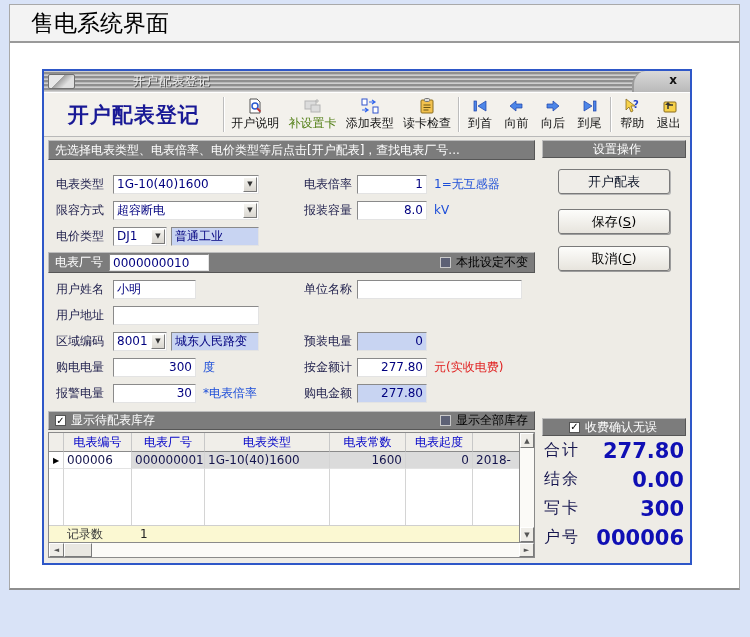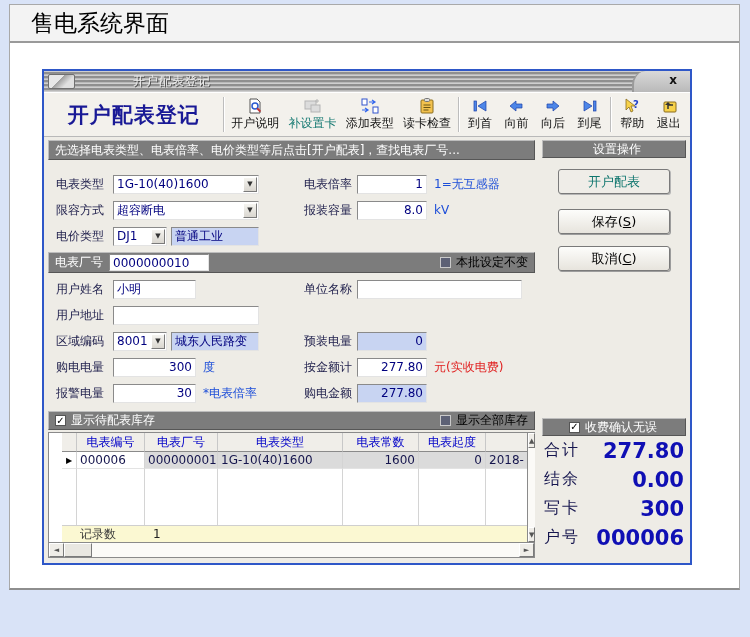--- a/index.html
+++ b/index.html
@@ -62,21 +62,21 @@
     font-size: 21px; font-weight: bold; color: #191996; letter-spacing: 1px;
   }
   .tb-sep { width: 0; border-left: 1px solid #bdbdbd; border-right: 1px solid #ffffff; margin: 3px 2px; }
   .tb-btn {
     display: flex; flex-direction: column; align-items: center; justify-content: center;
     gap: 1px; font-size: 12px; color: #111; padding: 1px 2px; cursor: default;
   }
   .tb-btn .tb-ico { width: 18px; height: 16px; display: block; }
   .tb-btn.w58 { width: 58px; }
   .tb-btn.w37 { width: 37px; }
-  .tb-btn.disabled { color: #0f766e; }
+  .tb-btn.disabled { color: #4d7c0f; }
   .tb-btn.disabled svg * { stroke: #b5b5b5 !important; fill: #dcdcdc !important; }
   
   .content { display: flex; padding: 3px 4px 4px 4px; gap: 7px; height: 425px; }
   .left-col { width: 487px; display: flex; flex-direction: column; }
   .right-col { flex: 1; display: flex; flex-direction: column; }
   .graybar {
     background: #7c7c7c; color: #fff; font-size: 12px;
     border: 1px solid; border-color: #bdbdbd #565656 #565656 #bdbdbd;
     display: flex; align-items: center; padding: 0 6px;
   }
@@ -115,21 +115,21 @@
   }
   .cb-dim {
     width: 11px; height: 11px; background: #5d6175; border: 1px solid #c9c9c9;
     display: inline-block; margin-right: 5px;
   }
   .invbar { height: 19px; margin-top: 5px; margin-bottom: 2px; }
   .push { margin-left: auto; display: flex; align-items: center; }
   .dimtext { color: #000000; }
   
   .grid-wrap { flex: 1; display: flex; flex-direction: column; border: 1px solid #8a8a8a; background: #fff; }
-  .grid-main { flex: 1; display: flex; padding-left: 13px; }
+  .grid-main { flex: 1; display: flex; }
   .grid-cols { flex: 1; display: flex; flex-direction: column; }
   .g-head { display: flex; height: 19px; }
   .g-hcell {
     background: #f0eee9; border-right: 1px solid #c8c8c8; border-bottom: 1px solid #8a8a8a;
     color: #0202c8; font-size: 12px; display: flex; align-items: center; justify-content: center;
     overflow: hidden; white-space: nowrap;
   }
   .g-row { display: flex; height: 17px; font-size: 12px; color: #15154d; }
   .g-cell {
     border-right: 1px solid #d4d4d4; border-bottom: 1px solid #e3e3e3;
@@ -172,21 +172,21 @@
   .htrack { flex: 1; }
   
   .sidebar-head { height: 18px; justify-content: center; padding-left: 12px; }
   .side-btn {
     width: 112px; height: 25px; margin: 0 auto; display: flex; align-items: center; justify-content: center;
     font-size: 13px; color: #000;
     background: linear-gradient(180deg,#fdfdfb,#e7e4dd);
     border: 1px solid #7a7a7a; border-radius: 3px;
     box-shadow: 1px 1px 0 #9c9c9c; cursor: default;
   }
-  .side-btn.disabled { color: #0f766e; background: #efede8; box-shadow: 1px 1px 0 #b5b5b5; }
+  .side-btn.disabled { color: #0f172a; background: #efede8; box-shadow: 1px 1px 0 #b5b5b5; }
   .key-u { text-decoration: underline; }
   .confirm-bar { height: 18px; padding-left: 26px; }
   .sumrow { height: 29px; display: flex; align-items: center; justify-content: space-between; padding: 0 2px; }
   .sum-label {
     font-family: "DejaVu Serif", "Liberation Serif", serif;
     font-size: 16px; color: #16164f; letter-spacing: 2px;
   }
   .sum-value { font-size: 21px; font-weight: bold; color: #0f0fb4; }
 </style>
 </head>

